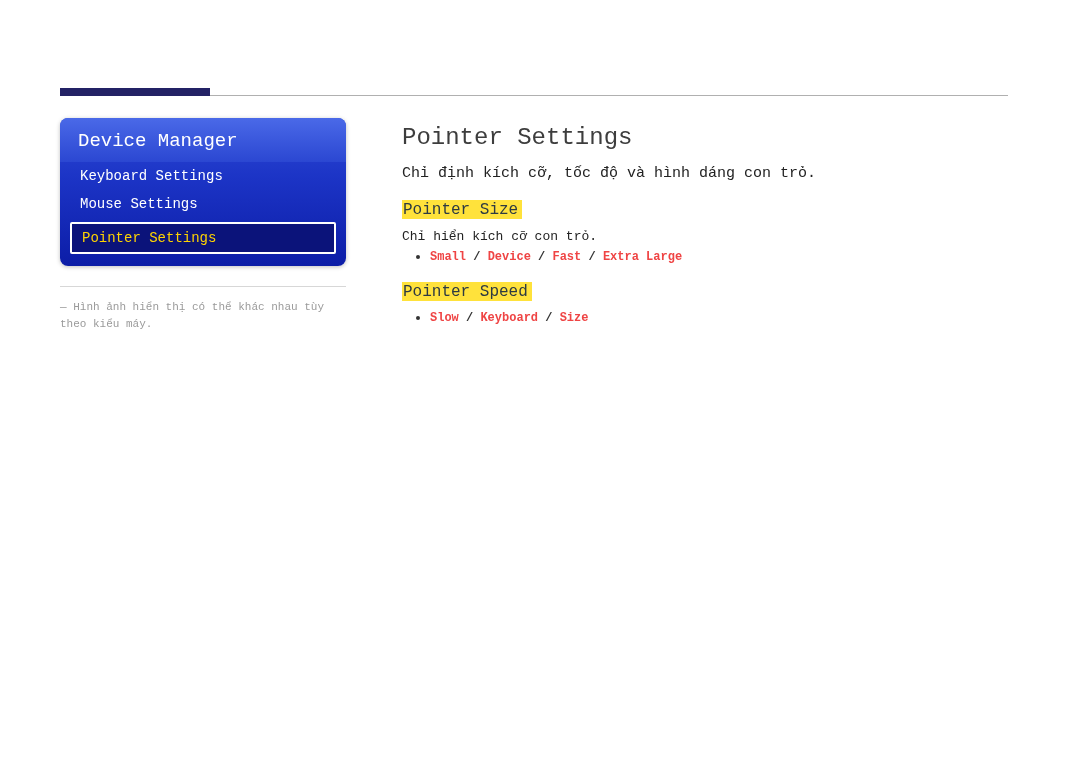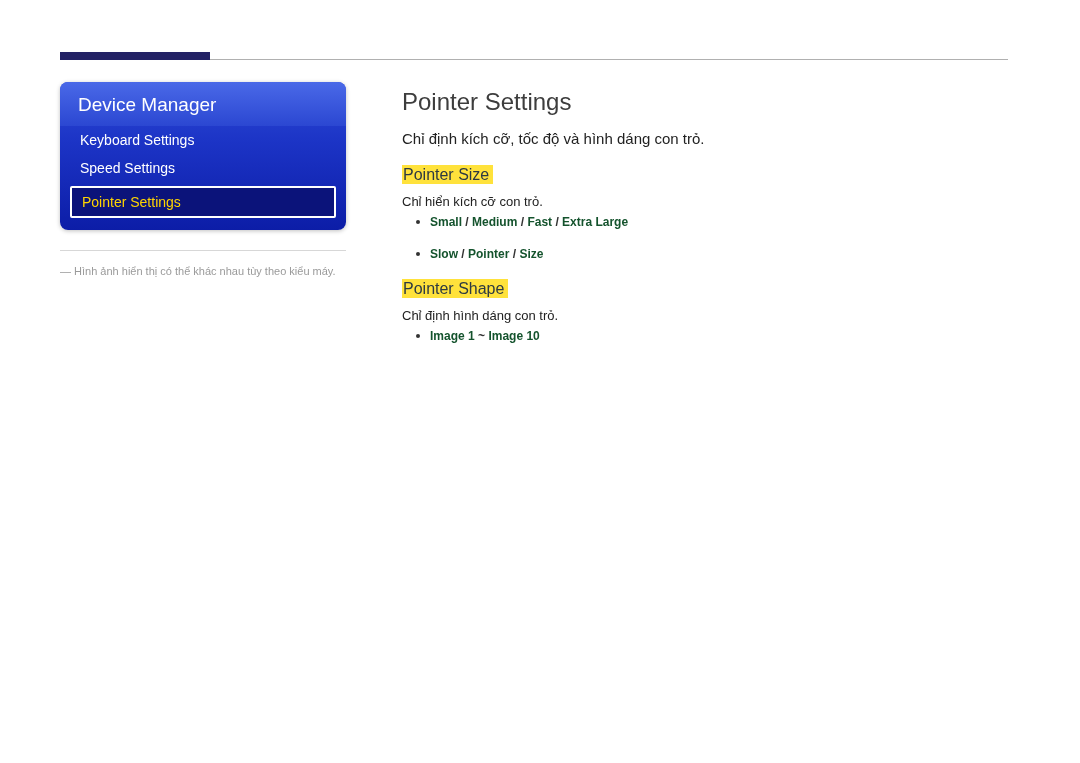--- a/index.html
+++ b/index.html
@@ -4,21 +4,22 @@
   <style>
     * { margin: 0; padding: 0; box-sizing: border-box; }
     body {
       font-family: Arial, Helvetica, sans-serif;
       width: 1080px;
       height: 763px;
       background: #fff;
       color: #333;
     }
     .page {
-      padding: 52px 72px 0 60px;
+      padding: 88px 72px 0 60px;
+      font-family: Liberation Mono, monospace;
     }
     .top-bar {
       display: flex;
       align-items: flex-end;
       margin-bottom: 22px;
     }
     .accent-block {
       width: 150px;
       height: 8px;
       background: #232265;
@@ -107,77 +108,68 @@
     .bullet-row {
       font-size: 12px;
       margin: 0 0 18px 14px;
       display: flex;
       align-items: center;
     }
     .bullet-dot {
       width: 4px; height: 4px; background:#333; border-radius:50%;
       margin-right: 10px; flex-shrink:0;
     }
-    .opt { color: #14532d; font-weight: bold; }
+    .opt { color: #ef4444; font-weight: bold; }
     .sep { color: #333; font-weight: bold; }
     .section { margin-bottom: 4px; }
   </style>
 </head>
 <body>
 
 <div class="page">
   <div class="top-bar">
     <div class="accent-block"></div>
     <div class="thin-line"></div>
   </div>
 
   <div class="columns">
     <div class="left-col">
       <div class="panel">
         <div class="panel-title">Device Manager</div>
         <div class="panel-item">Keyboard Settings</div>
-        <div class="panel-item">Speed Settings</div>
+        <div class="panel-item">Mouse Settings</div>
         <div class="panel-item selected">Pointer Settings</div>
       </div>
       <div class="left-divider"></div>
       <div class="footnote">
         <span>― </span><span>Hình ảnh hiển thị có thể khác nhau tùy theo kiểu máy.</span>
       </div>
     </div>
 
     <div class="right-col">
       <h1 class="main-title">Pointer Settings</h1>
       <p class="desc">Chỉ định kích cỡ, tốc độ và hình dáng con trỏ.</p>
 
       <div class="section">
         <div><span class="sub-title">Pointer Size</span></div>
         <p class="sub-desc">Chỉ hiển kích cỡ con trỏ.</p>
         <div class="bullet-row">
           <span class="bullet-dot"></span>
           <span>
-            <span class="opt">Small</span><span class="sep"> / </span><span class="opt">Medium</span><span class="sep"> / </span><span class="opt">Fast</span><span class="sep"> / </span><span class="opt">Extra Large</span>
+            <span class="opt">Small</span><span class="sep"> / </span><span class="opt">Device</span><span class="sep"> / </span><span class="opt">Fast</span><span class="sep"> / </span><span class="opt">Extra Large</span>
           </span>
         </div>
       </div>
 
       <div class="section">
+        <div><span class="sub-title">Pointer Speed</span></div>
         <div class="bullet-row">
           <span class="bullet-dot"></span>
           <span>
-            <span class="opt">Slow</span><span class="sep"> / </span><span class="opt">Pointer</span><span class="sep"> / </span><span class="opt">Size</span>
+            <span class="opt">Slow</span><span class="sep"> / </span><span class="opt">Keyboard</span><span class="sep"> / </span><span class="opt">Size</span>
           </span>
         </div>
       </div>
 
-      <div class="section">
-        <div><span class="sub-title">Pointer Shape</span></div>
-        <p class="sub-desc">Chỉ định hình dáng con trỏ.</p>
-        <div class="bullet-row">
-          <span class="bullet-dot"></span>
-          <span>
-            <span class="opt">Image 1</span><span class="sep"> ~ </span><span class="opt">Image 10</span>
-          </span>
-        </div>
-      </div>
 
     </div>
   </div>
 </div>
 
 </body></html>

